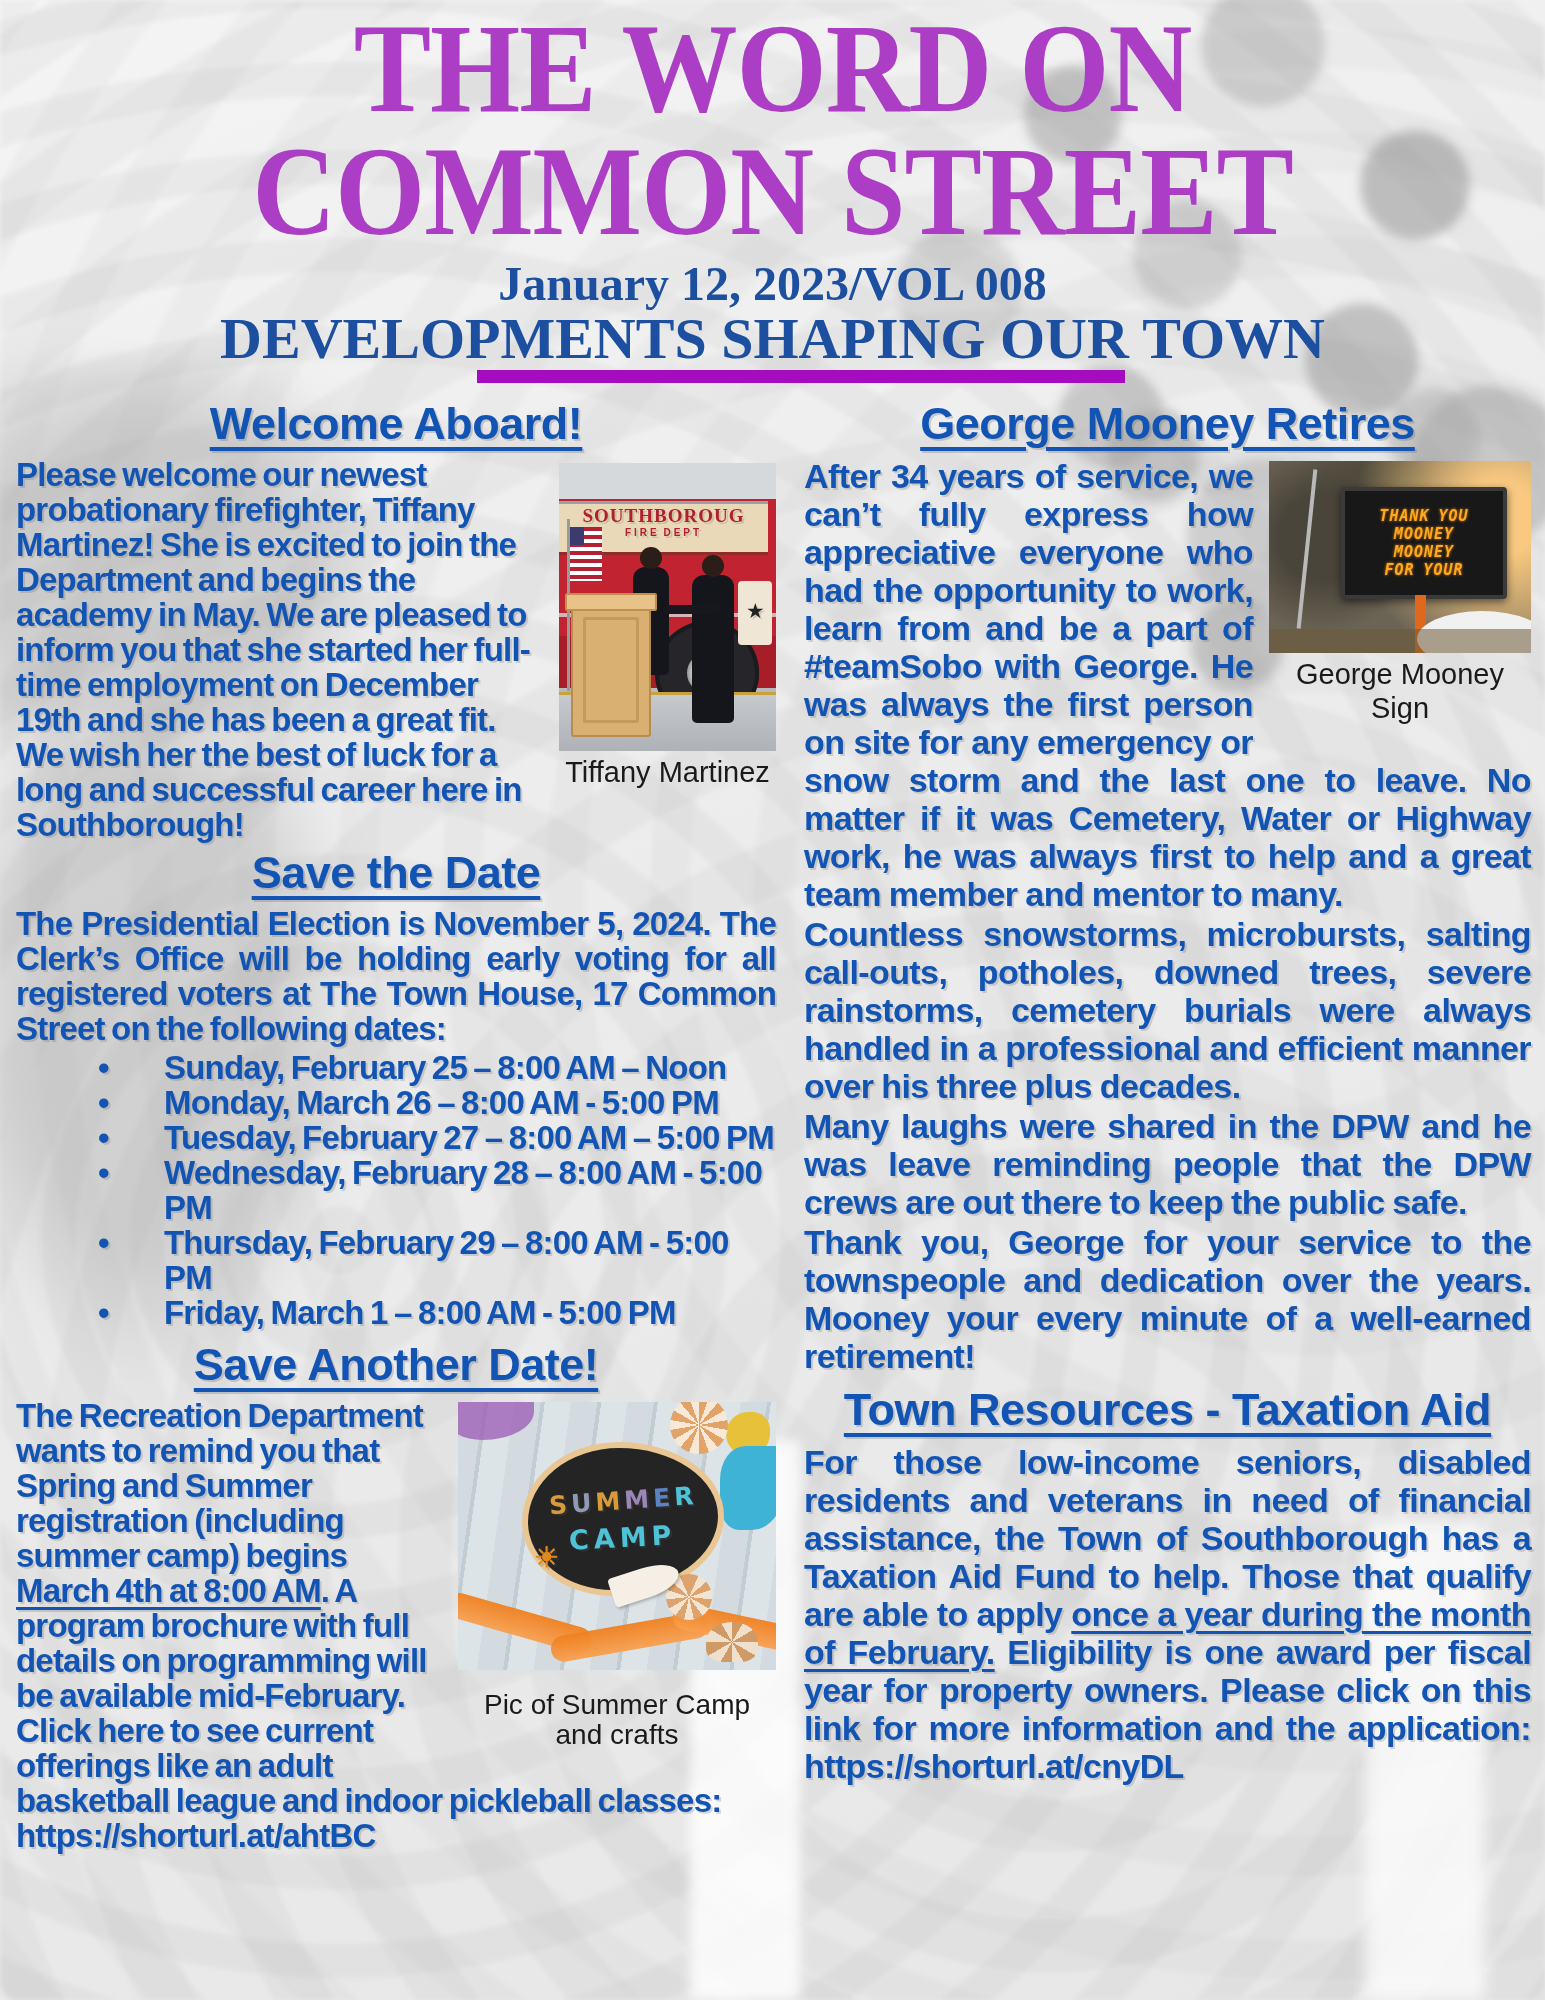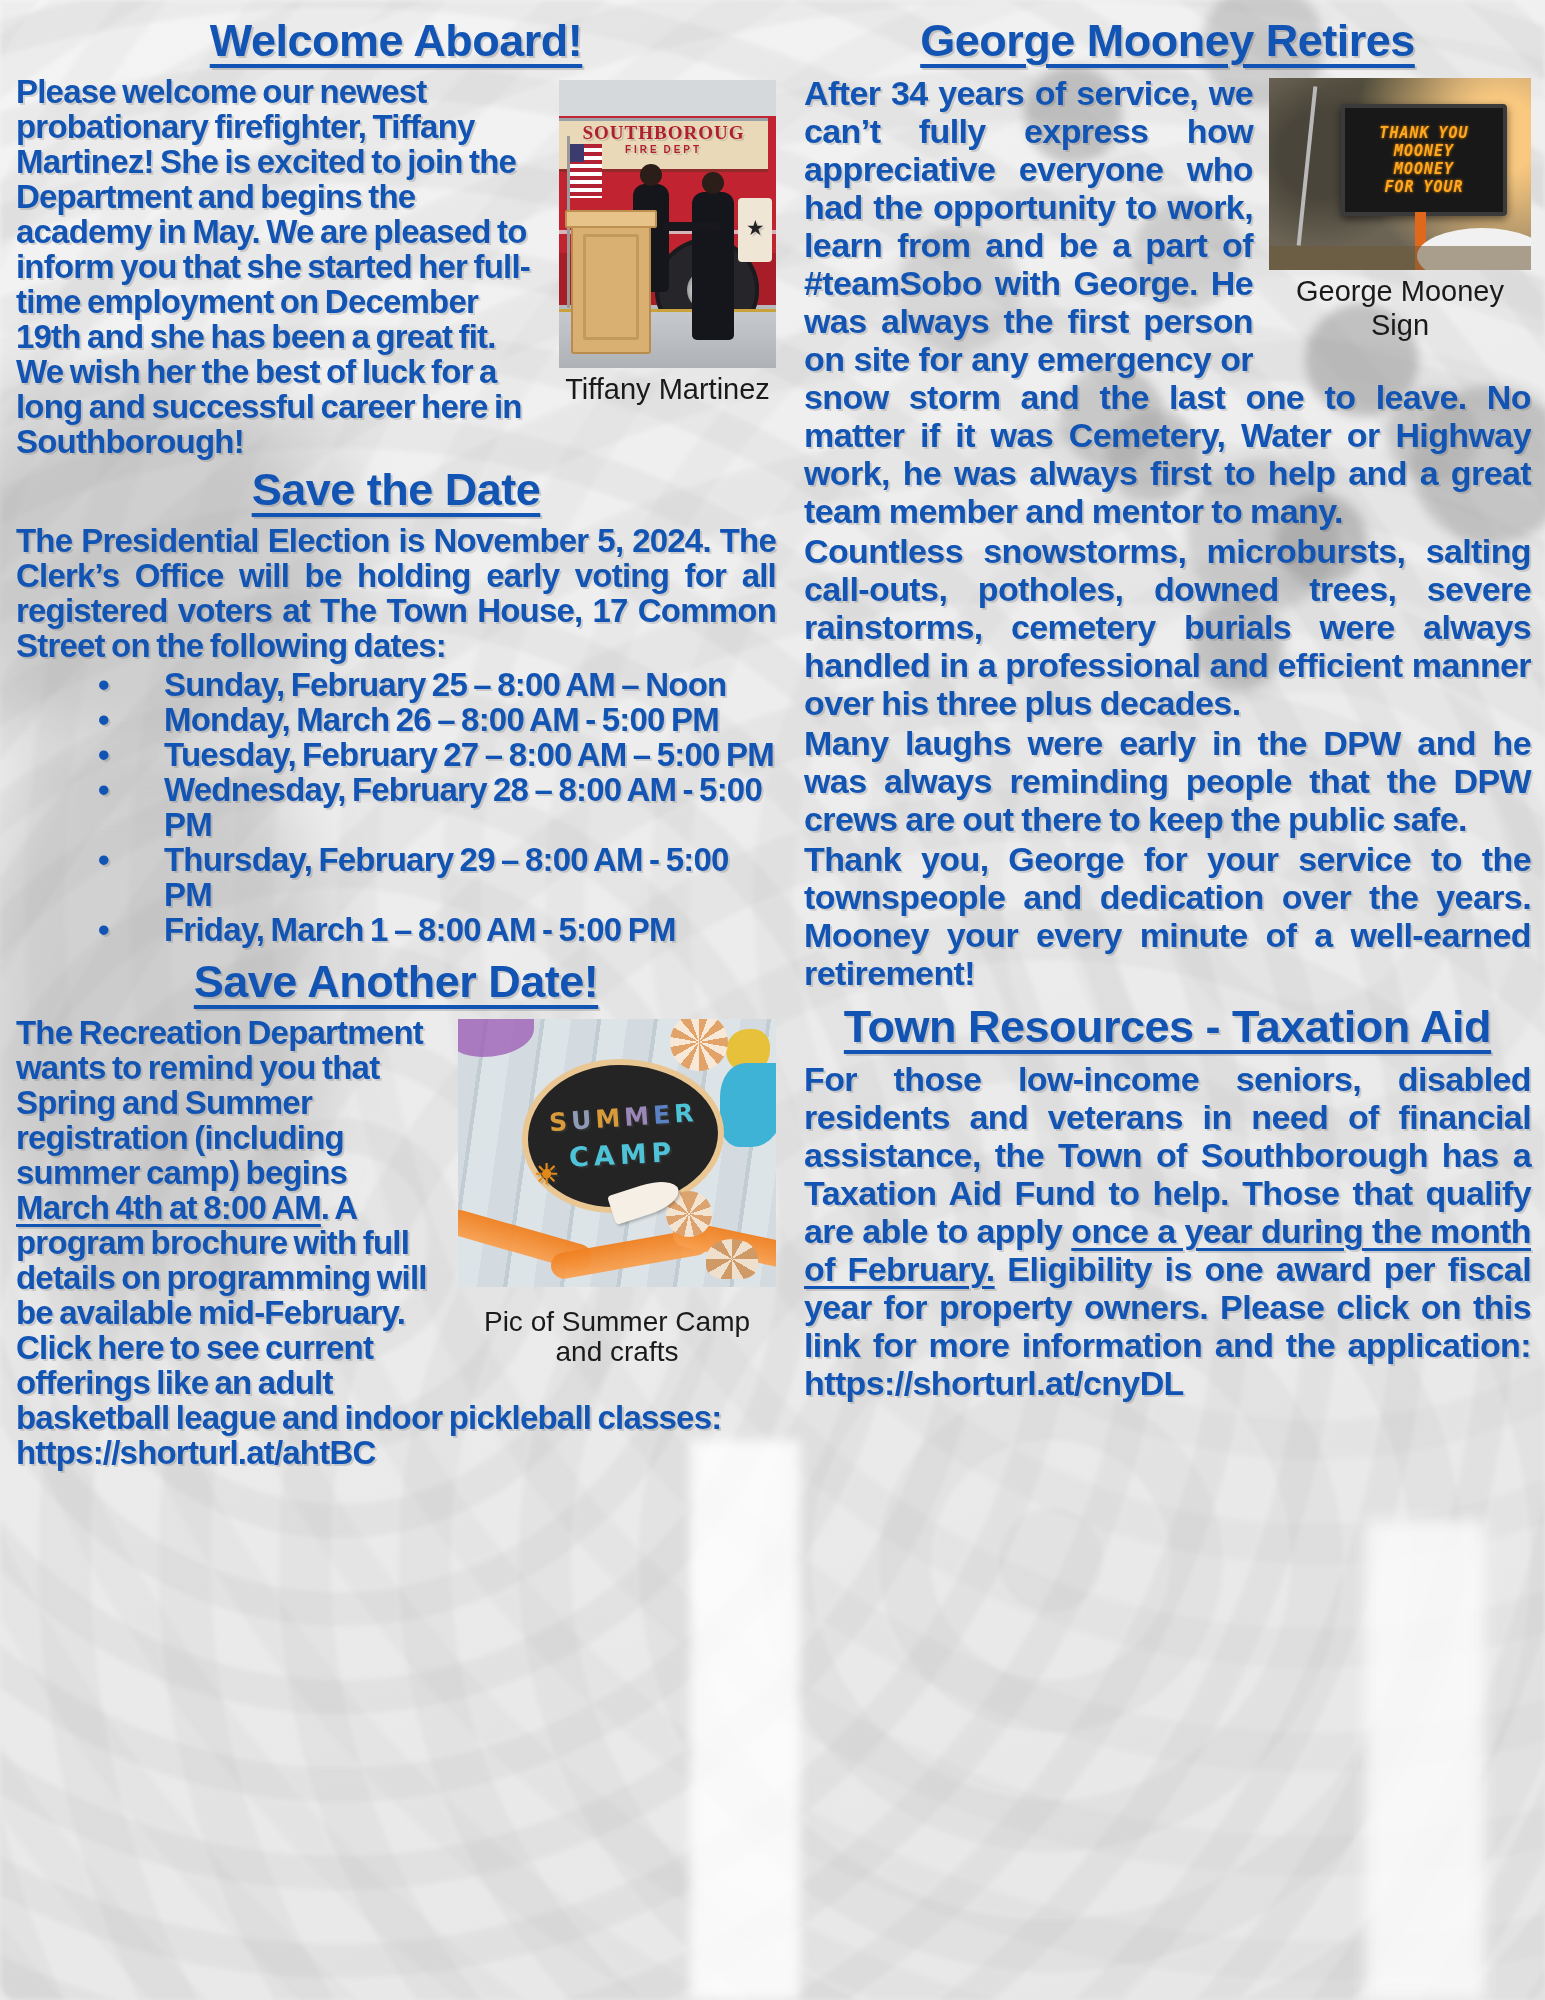--- a/index.html
+++ b/index.html
@@ -186,20 +186,29 @@
   <div class="bg">
     <div class="bg-foliage"></div>
     <div class="bg-left-blob"></div>
     <div class="bg-left-low"></div>
     <div class="bg-right-rock"></div>
     <div class="bg-mottle"></div>
     <div class="bg-white-gutter"></div>
     <div class="bg-white-right"></div>
   </div>
 
+  <header>
+    <h1 class="title">
+      <span>THE WORD ON</span><br>
+      <span>COMMON STREET</span>
+    </h1>
+    <div class="dateline">January 12, 2023/VOL 008</div>
+    <div class="subtitle">DEVELOPMENTS SHAPING OUR TOWN</div>
+    <div class="subtitle-bar"></div>
+  </header>
 
   <main>
 
     <section class="col-left">
 
       <h2>Welcome Aboard!</h2>
 
       <div class="body-text">
         <figure class="fig-tiffany">
           <div class="truck-photo">
@@ -280,21 +289,21 @@
               <span>FOR YOUR</span>
             </div>
             <div class="sign-post"></div>
             <div class="snow"></div>
             <div class="ground"></div>
           </div>
           <figcaption class="cap-lg">George Mooney Sign</figcaption>
         </figure>
         <p class="justify">After 34 years of service, we can’t fully express how appreciative everyone who had the opportunity to work, learn from and be a part of #teamSobo with George. He was always the first person on site for any emergency or snow storm and the last one to leave. No matter if it was Cemetery, Water or Highway work, he was always first to help and a great team member and mentor to many.</p>
         <p class="justify">Countless snowstorms, microbursts, salting call-outs, potholes, downed trees, severe rainstorms, cemetery burials were always handled in a professional and efficient manner over his three plus decades.</p>
-        <p class="justify">Many laughs were early in the DPW and he was always reminding people that the DPW crews are out there to keep the public safe.</p>
+        <p class="justify">Many laughs were shared in the DPW and he was leave reminding people that the DPW crews are out there to keep the public safe.</p>
         <p class="justify">Thank you, George for your service to the townspeople and dedication over the years. Mooney your every minute of a well-earned retirement!</p>
       </div>
 
       <h2>Town Resources - Taxation Aid</h2>
 
       <div class="body-text">
         <p class="justify"><span>For those low-income seniors, disabled residents and veterans in need of financial assistance, the Town of Southborough has a Taxation Aid Fund to help.  Those that qualify are able to apply </span><span class="u">once a year during the month of February.</span><span> Eligibility is one award per fiscal year for property owners. Please click on this link for more information and the application: </span><span>https://shorturl.at/cnyDL</span></p>
       </div>
     </section>
   </main>

